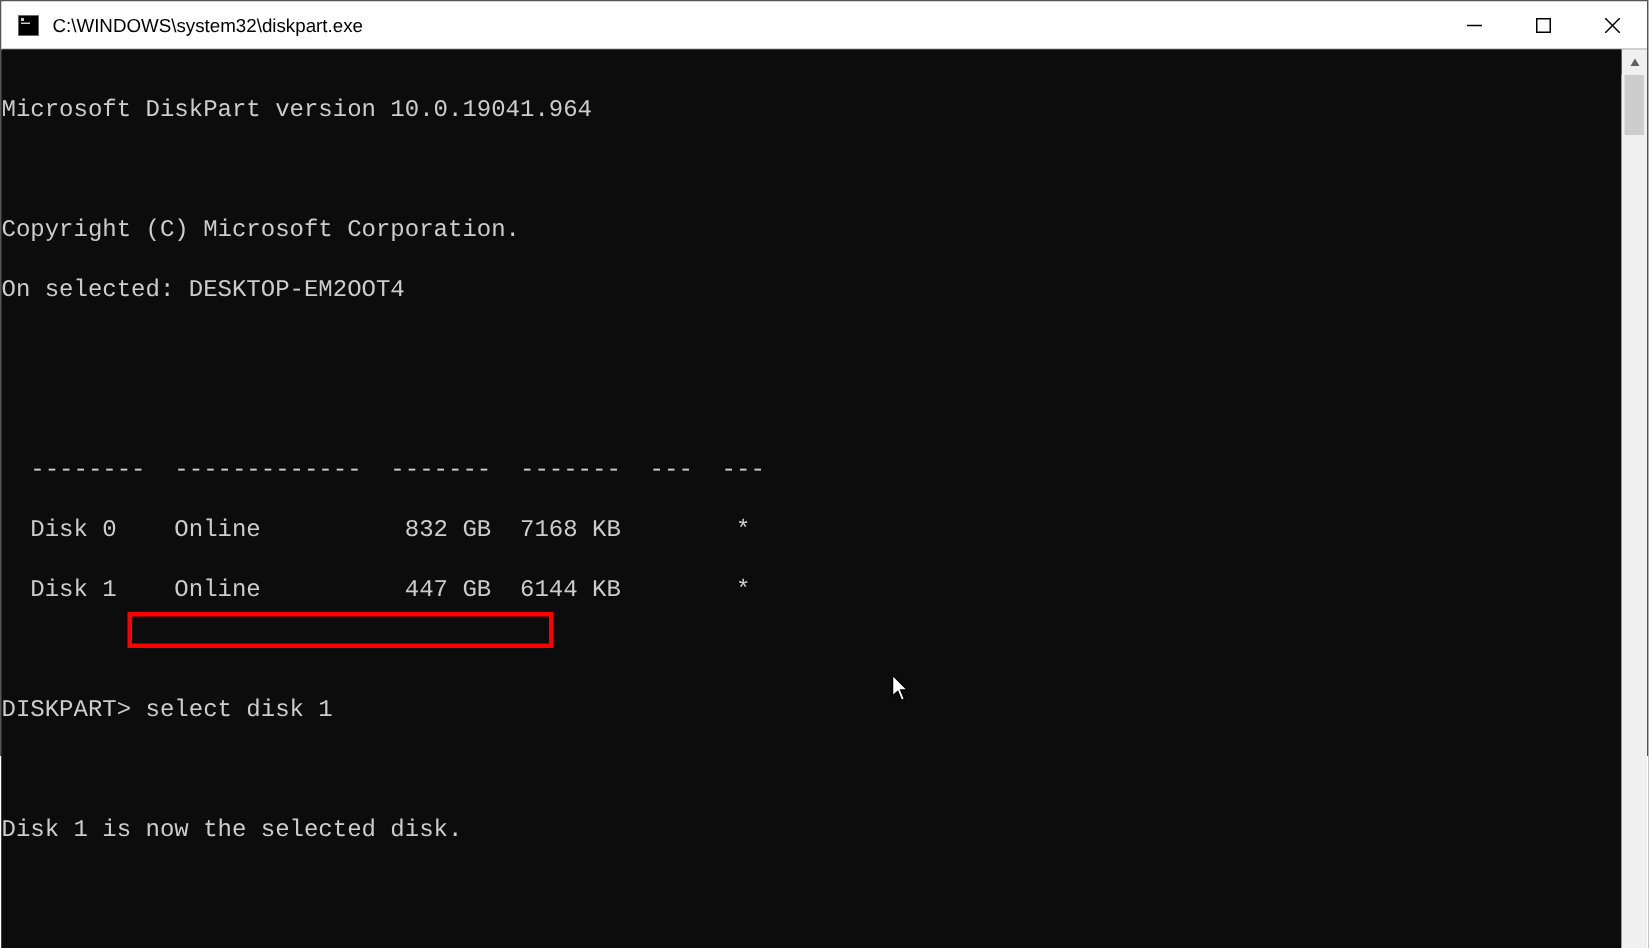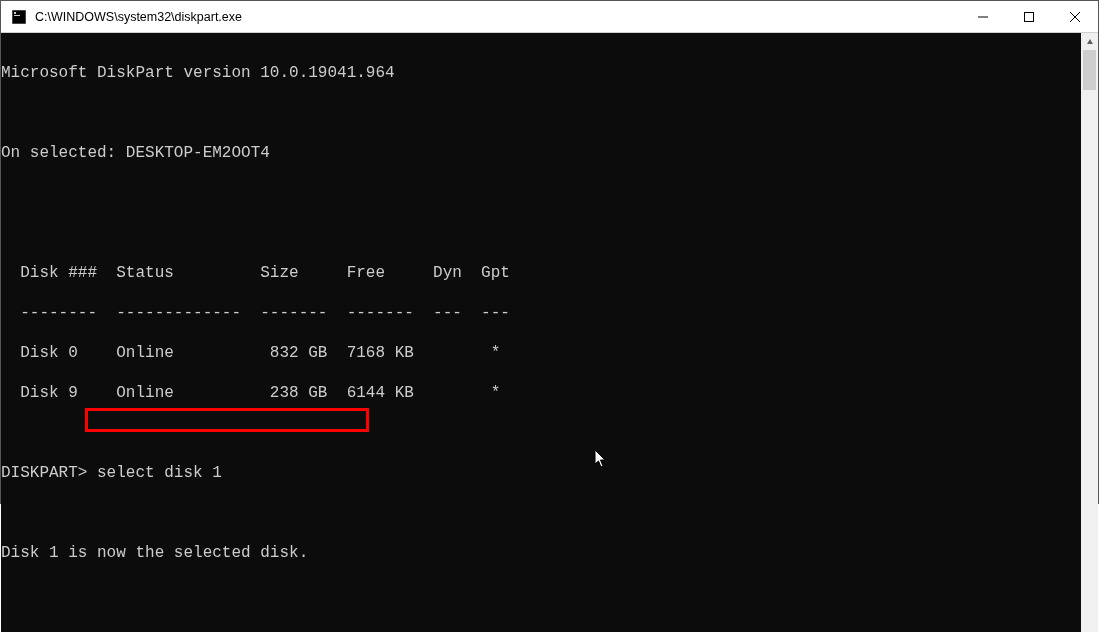--- a/index.html
+++ b/index.html
@@ -60,27 +60,27 @@
             <line x1="10" y1="0" x2="0" y2="10"></line>
           </svg>
       </div>
     </div>
   </div>
 
   <div class="client">
     <div class="terminal">
 <div class="line">Microsoft DiskPart version 10.0.19041.964</div>
 <div class="line"></div>
+<div class="line">Copyright (C) Microsoft Corporation.</div>
 <div class="line">On selected: DESKTOP-EM2OOT4</div>
 <div class="line"></div>
 <div class="line"></div>
-<div class="line">  Disk ###  Status         Size     Free     Dyn  Gpt</div>
 <div class="line">  --------  -------------  -------  -------  ---  ---</div>
 <div class="line">  Disk 0    Online          832 GB  7168 KB        *</div>
-<div class="line">  Disk 9    Online          238 GB  6144 KB        *</div>
+<div class="line">  Disk 1    Online          447 GB  6144 KB        *</div>
 <div class="line"></div>
 <div class="line"><span class="prompt">DISKPART&gt; </span><span class="cmd">select disk 1</span></div>
 <div class="line"></div>
 <div class="line">Disk 1 is now the selected disk.</div>
 
 
 
       <div class="hl-box" id="hlbox" style="left: 84px; top: 375px; width: 284px; height: 24px;"></div>
 
       <div class="cursor-img">

